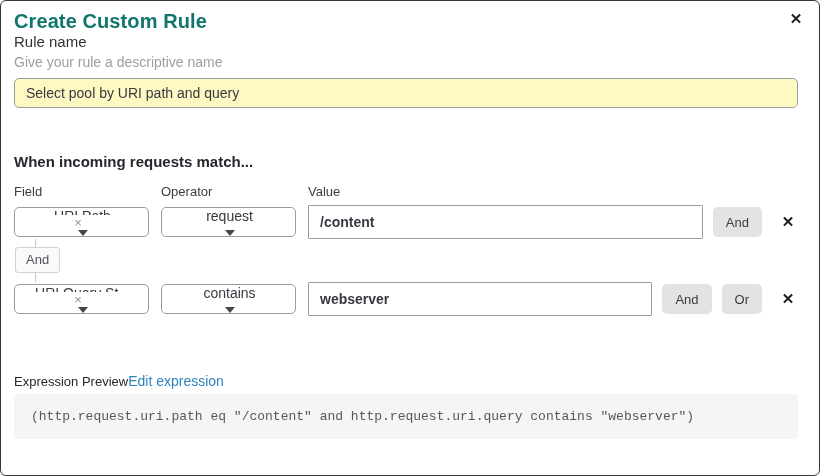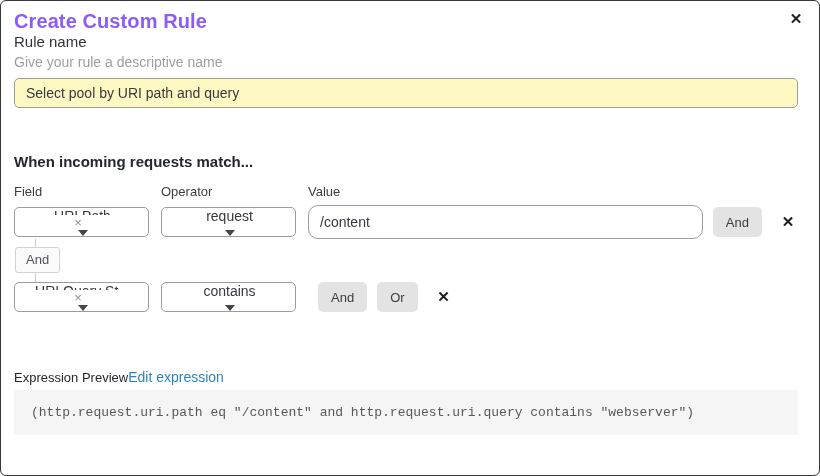--- a/index.html
+++ b/index.html
@@ -16,21 +16,21 @@
     background: #fff;
     border: 1px solid #383838;
     border-radius: 6px;
     padding: 0 21px 0 13px;
     overflow: hidden;
   }
   .dialog-title {
     margin-top: 9px;
     font-size: 20px;
     font-weight: 700;
-    color: #8b5cf6;
+    color: #0f766e;
     letter-spacing: .1px;
   }
   .close-btn {
     position: absolute;
     top: 7px;
     right: 12px;
     width: 22px; height: 22px;
     background: none; border: none;
     font-size: 15px;
     font-weight: 700;
@@ -112,27 +112,28 @@
   .caret {
     width: 0; height: 0;
     border-left: 5px solid transparent;
     border-right: 5px solid transparent;
     border-top: 6px solid #43464c;
   }
   .value-input {
     flex: 1;
     height: 30px;
     border: 1px solid #9c9c9c;
-    border-radius: 10px;
+    border-radius: 1px;
     padding: 16px 11px;
     font-size: 14px;
     font-family: "Liberation Sans", sans-serif;
     color: #36393f;
     outline: none;
     min-width: 0;
+    font-weight: bold;
   }
   .logic-btn {
     height: 30px;
     padding: 0 13px;
     margin-left: 10px;
     background: #e3e3e3;
     border: none;
     border-radius: 5px;
     font-size: 13px;
     font-family: "Liberation Sans", sans-serif;
@@ -250,20 +251,21 @@
   <div class="builder-row">
     <div class="select-box">
       <span class="select-text">URI Query St...</span>
       <span class="select-clear">×</span>
       <span class="caret"></span>
     </div>
     <div class="select-box">
       <span class="select-text">contains</span>
       <span class="caret"></span>
     </div>
+    <input class="value-input" type="text" value="webserver" style="">
     <button class="logic-btn">And</button>
     <button class="logic-btn">Or</button>
     <button class="remove-btn">✕</button>
   </div>
 
   <div class="preview-header">
     <span class="preview-label">Expression Preview</span>
     <a class="edit-link">Edit expression</a>
   </div>
   <div class="code-block">

